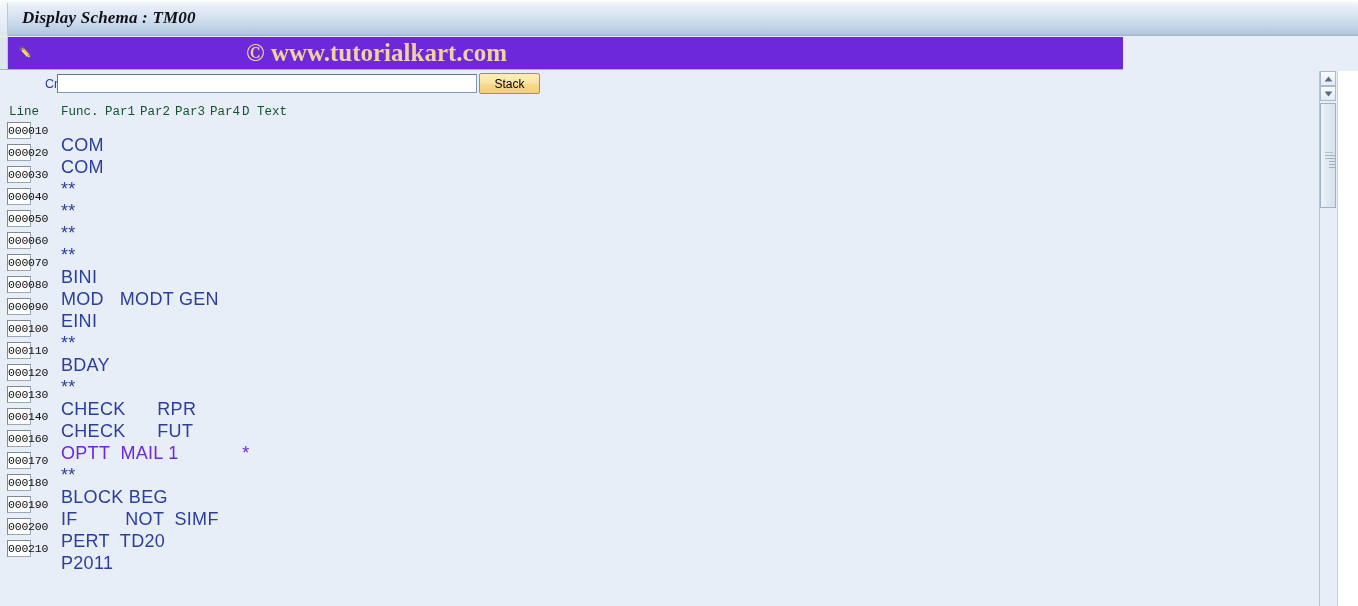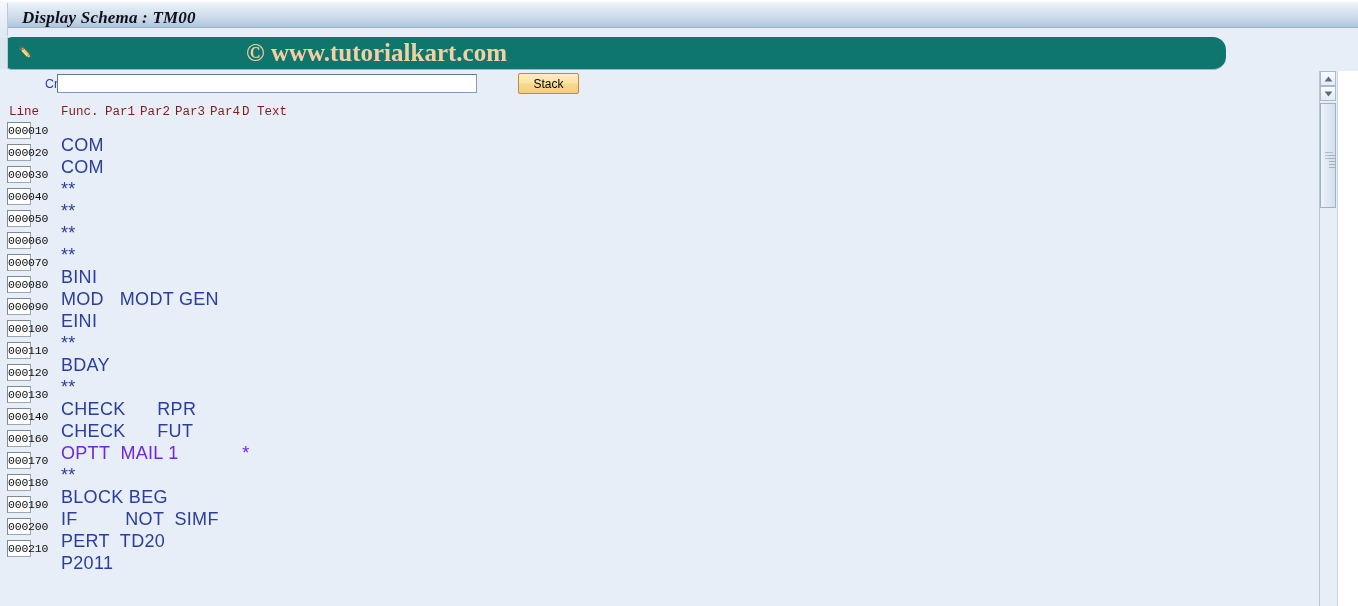--- a/index.html
+++ b/index.html
@@ -14,21 +14,21 @@
     height: 606px;
     overflow: hidden;
     background: #e8eef7;
   }
 
   
   .titlebar {
     position: absolute;
     left: 0; top: 0;
     width: 1358px;
-    height: 28px;
+    height: 36px;
     background: linear-gradient(to bottom, #f6f9fc 0%, #e7eff7 18%, #cddcec 62%, #b3c8de 96%, #a9c0d8 100%);
     border-bottom: 1px solid #9cb4cc;
     box-sizing: border-box;
   }
   .titlebar .edge-top {
     position: absolute; left: 0; top: 0; width: 100%; height: 3px;
     background: linear-gradient(to bottom,#ffffff 0%, #f2f6fa 100%);
   }
   .titlebar .leftstub {
     position: absolute;
@@ -48,26 +48,25 @@
     font-style: italic;
     color: #101018;
     letter-spacing: 0.2px;
     white-space: nowrap;
   }
 
   
   .toolbar {
     position: absolute;
     left: 0; top: 37px;
-    width: 1226px;
+    width: 1123px;
     height: 33px;
-    background: #0f766e;
+    background: #6d28d9;
     border-bottom: 1px solid #9cb4cc;
     box-sizing: border-box;
-    border-radius: 13px;
   }
   .toolbar .leftstub {
     position: absolute;
     left: 0; top: 0;
     width: 8px; height: 32px;
     background: #dde7f1;
     border-right: 1px solid #b9cada;
     box-sizing: border-box;
   }
   .tb-btn {
@@ -130,38 +129,37 @@
     border: 1px solid #b38f3e;
     border-radius: 2px;
     font-family: "Liberation Sans", sans-serif;
     font-size: 12px;
     color: #000000;
     display: flex;
     align-items: center;
     justify-content: center;
     cursor: pointer;
     box-sizing: border-box;
-    margin-left: 39px;
   }
 
   
   .listing {
     position: absolute;
     left: 0; top: 103px;
     width: 1325px;
     height: 503px;
     background: #e8eef7;
     overflow: hidden;
   }
   .col-head {
     position: relative;
     height: 18px;
     font-family: "Liberation Mono", monospace;
     font-size: 12.5px;
-    color: #7f1d1d;
+    color: #14532d;
     white-space: pre;
   }
   .col-head .hd {
     position: absolute;
     top: 2px;
   }
   .row {
     position: relative;
     height: 22px;
   }

